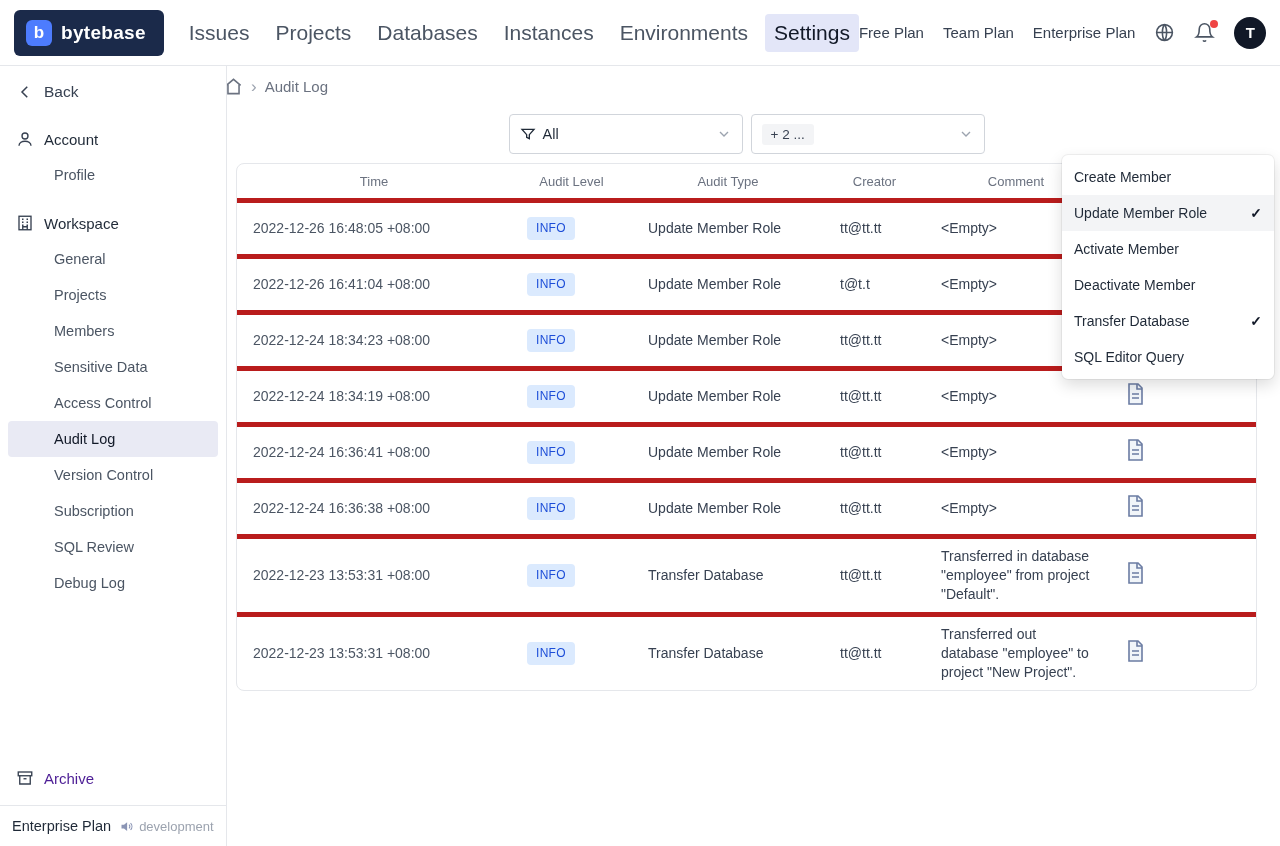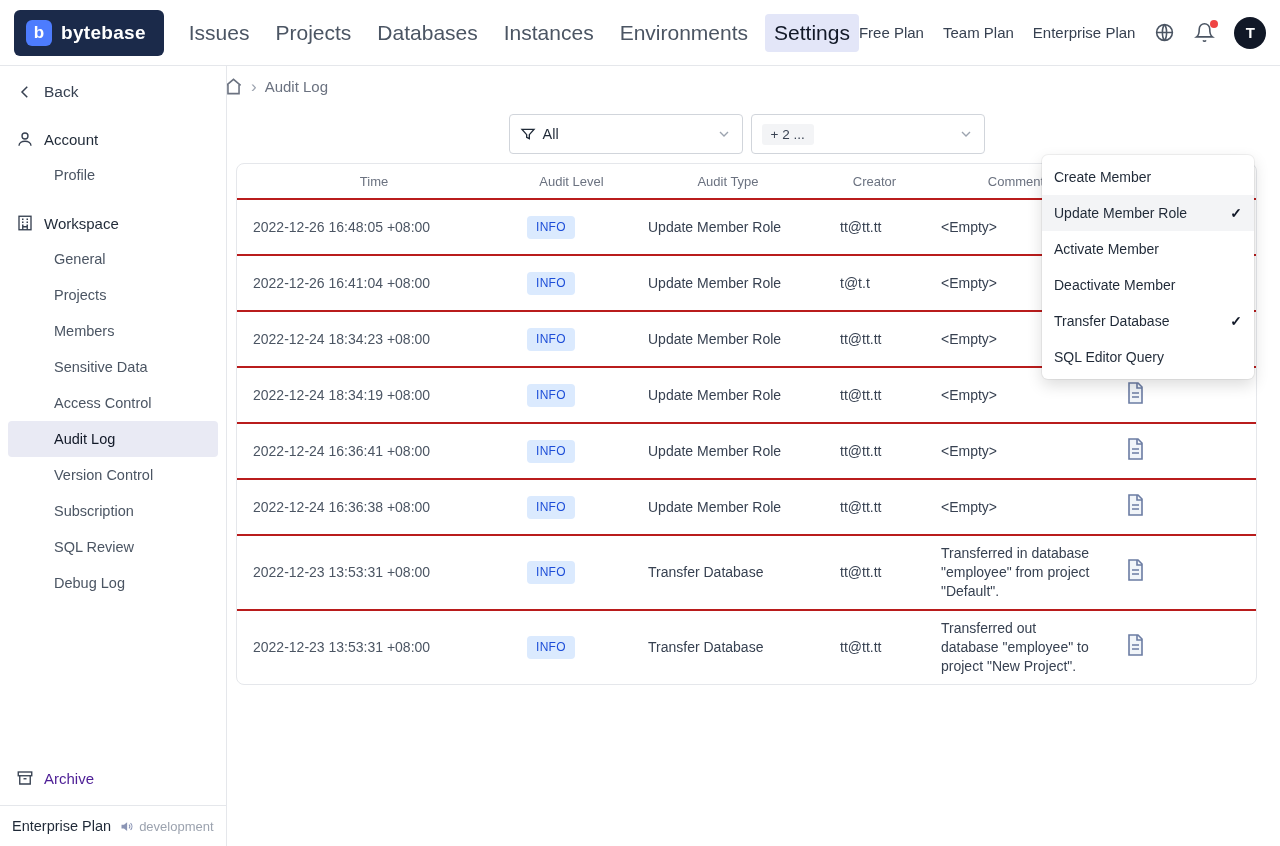--- a/index.html
+++ b/index.html
@@ -52,30 +52,30 @@
   .select{width:212px;height:38px;border:1px solid #d1d5db;border-radius:4px;background:#fff;
           display:flex;align-items:center;gap:7px;padding:0 10px;cursor:pointer;}
   .select .value{font-size:14.5px;color:#1f2937;}
   .select .caret{margin-left:auto;display:flex;}
   .tag{background:#f3f4f6;border-radius:3px;padding:3px 9px;font-size:13.5px;color:#374151;}
 
   
   .table-wrap{margin-top:9px;border:1px solid #e5e7eb;border-radius:8px;overflow:hidden;background:#fff;}
   table{width:100%;border-collapse:collapse;table-layout:fixed;}
   thead th{height:34px;font-size:13px;font-weight:400;color:#6b7280;text-align:center;padding:0 16px;}
-  tbody td{border-top:2px solid #b91c1c;padding:8px 16px;font-size:14px;color:#374151;
+  tbody td{border-top:5px solid #b91c1c;padding:8px 16px;font-size:14px;color:#374151;
            vertical-align:middle;line-height:19px;word-wrap:break-word;}
   tr.r-normal{height:56px;}
   .time-cell{color:#4b5563;}
   .badge-info{display:inline-block;background:#dbeafe;color:#1d4ed8;font-size:12px;
               padding:2px 9px;border-radius:4px;letter-spacing:.3px;}
   .file-btn{display:inline-flex;cursor:pointer;}
 
   
-  .menu{position:absolute;top:90px;right:26px;width:212px;background:#fff;border-radius:6px;
+  .menu{position:absolute;top:90px;right:6px;width:212px;background:#fff;border-radius:6px;
         box-shadow:0 6px 16px rgba(0,0,0,.14),0 0 0 1px rgba(0,0,0,.05);padding:4px 0;z-index:30;}
   .menu-item{height:36px;display:flex;align-items:center;justify-content:space-between;
              padding:0 12px;font-size:14px;color:#1f2937;cursor:pointer;}
   .menu-item.active{background:#f3f4f6;}
   .check{font-weight:700;color:#111827;font-size:14px;}
 </style>
 </head>
 <body>
 
 <header class="navbar">

